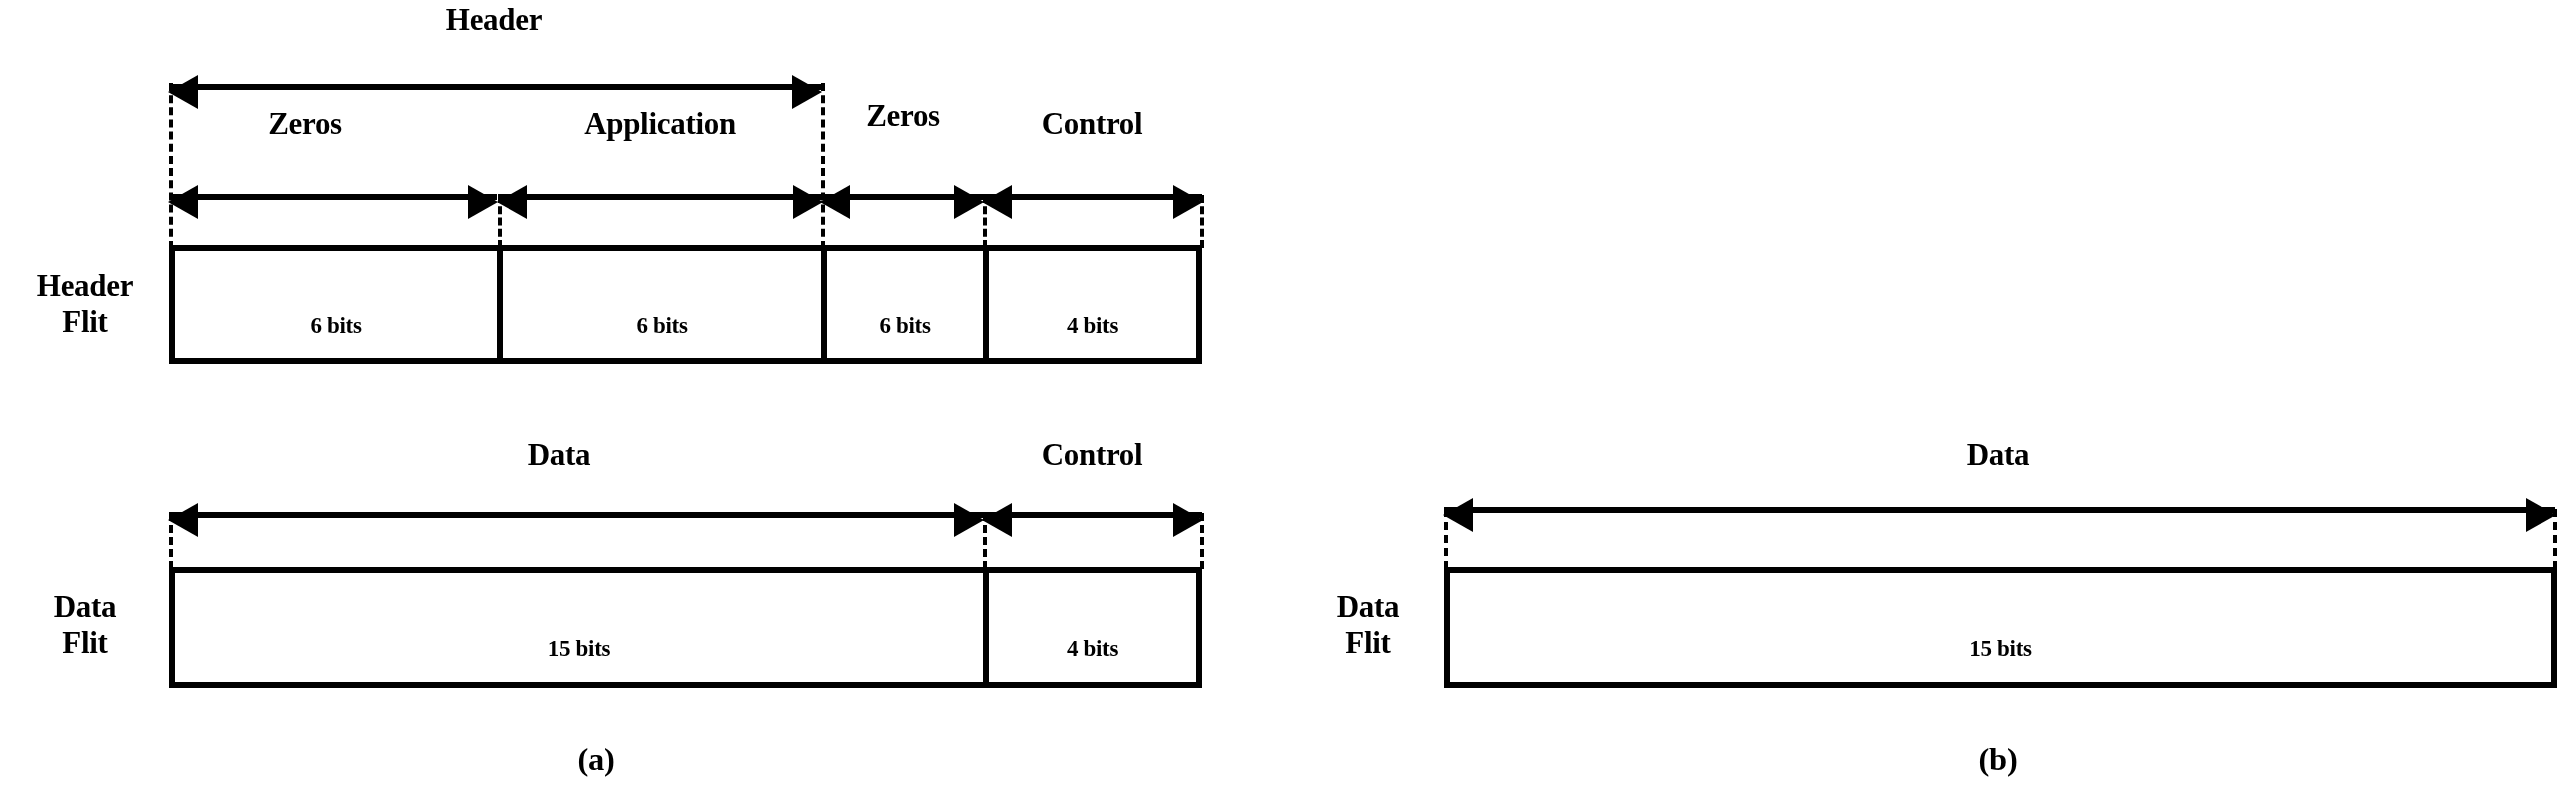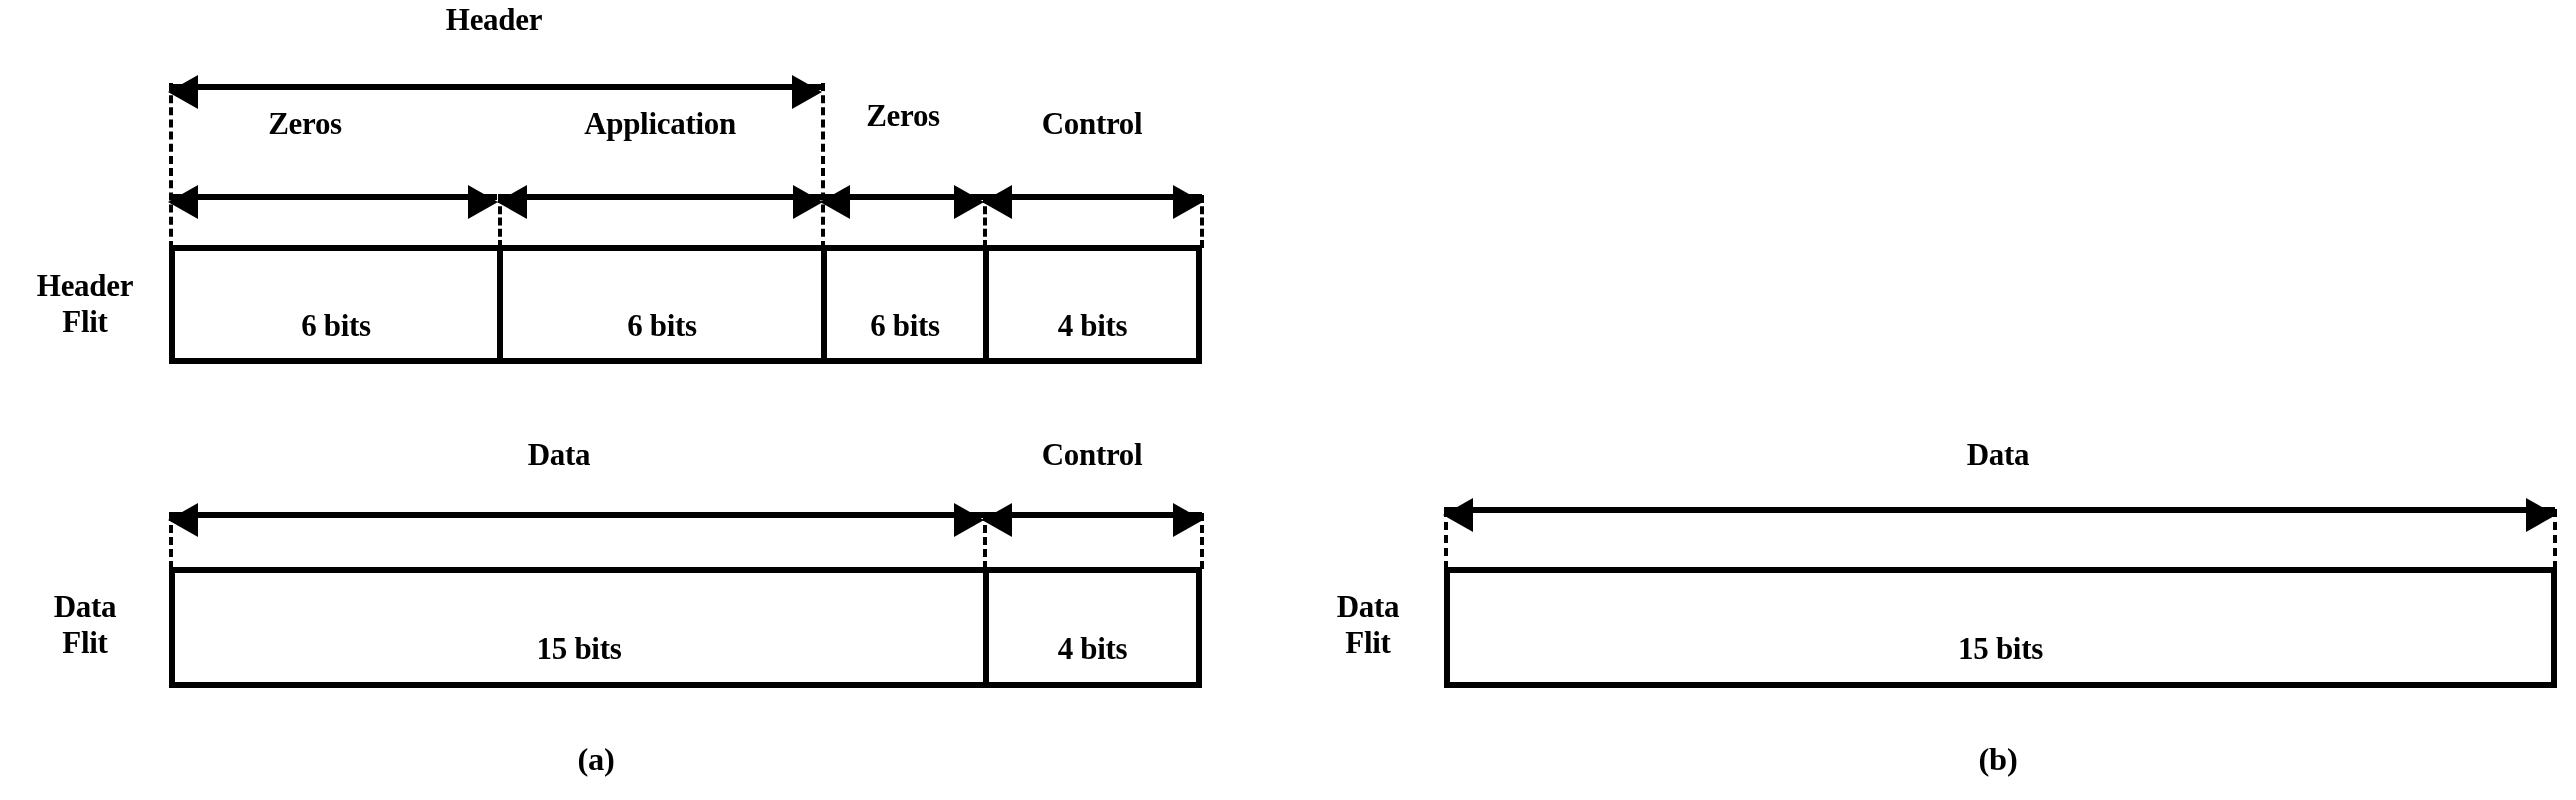--- a/index.html
+++ b/index.html
@@ -30,21 +30,21 @@
     position: absolute;
     font-weight: bold;
     color: #000000;
     white-space: nowrap;
     text-align: center;
     line-height: 1.05;
     letter-spacing: -0.3px;
   }
   .lbl.span-label { font-size: 31px; }
   .lbl.side-label { font-size: 31px; }
-  .lbl.cell-label { font-size: 31px; margin-top: 44px; }
+  .lbl.cell-label { font-size: 23px; margin-top: 44px; }
   .lbl.caption { font-size: 32.5px; }
   .centered { transform: translateX(-50%); }
 
   
   .flitbox {
     position: absolute;
     box-sizing: border-box;
     border: 6.1px solid #000000;
     background: #ffffff;
   }

